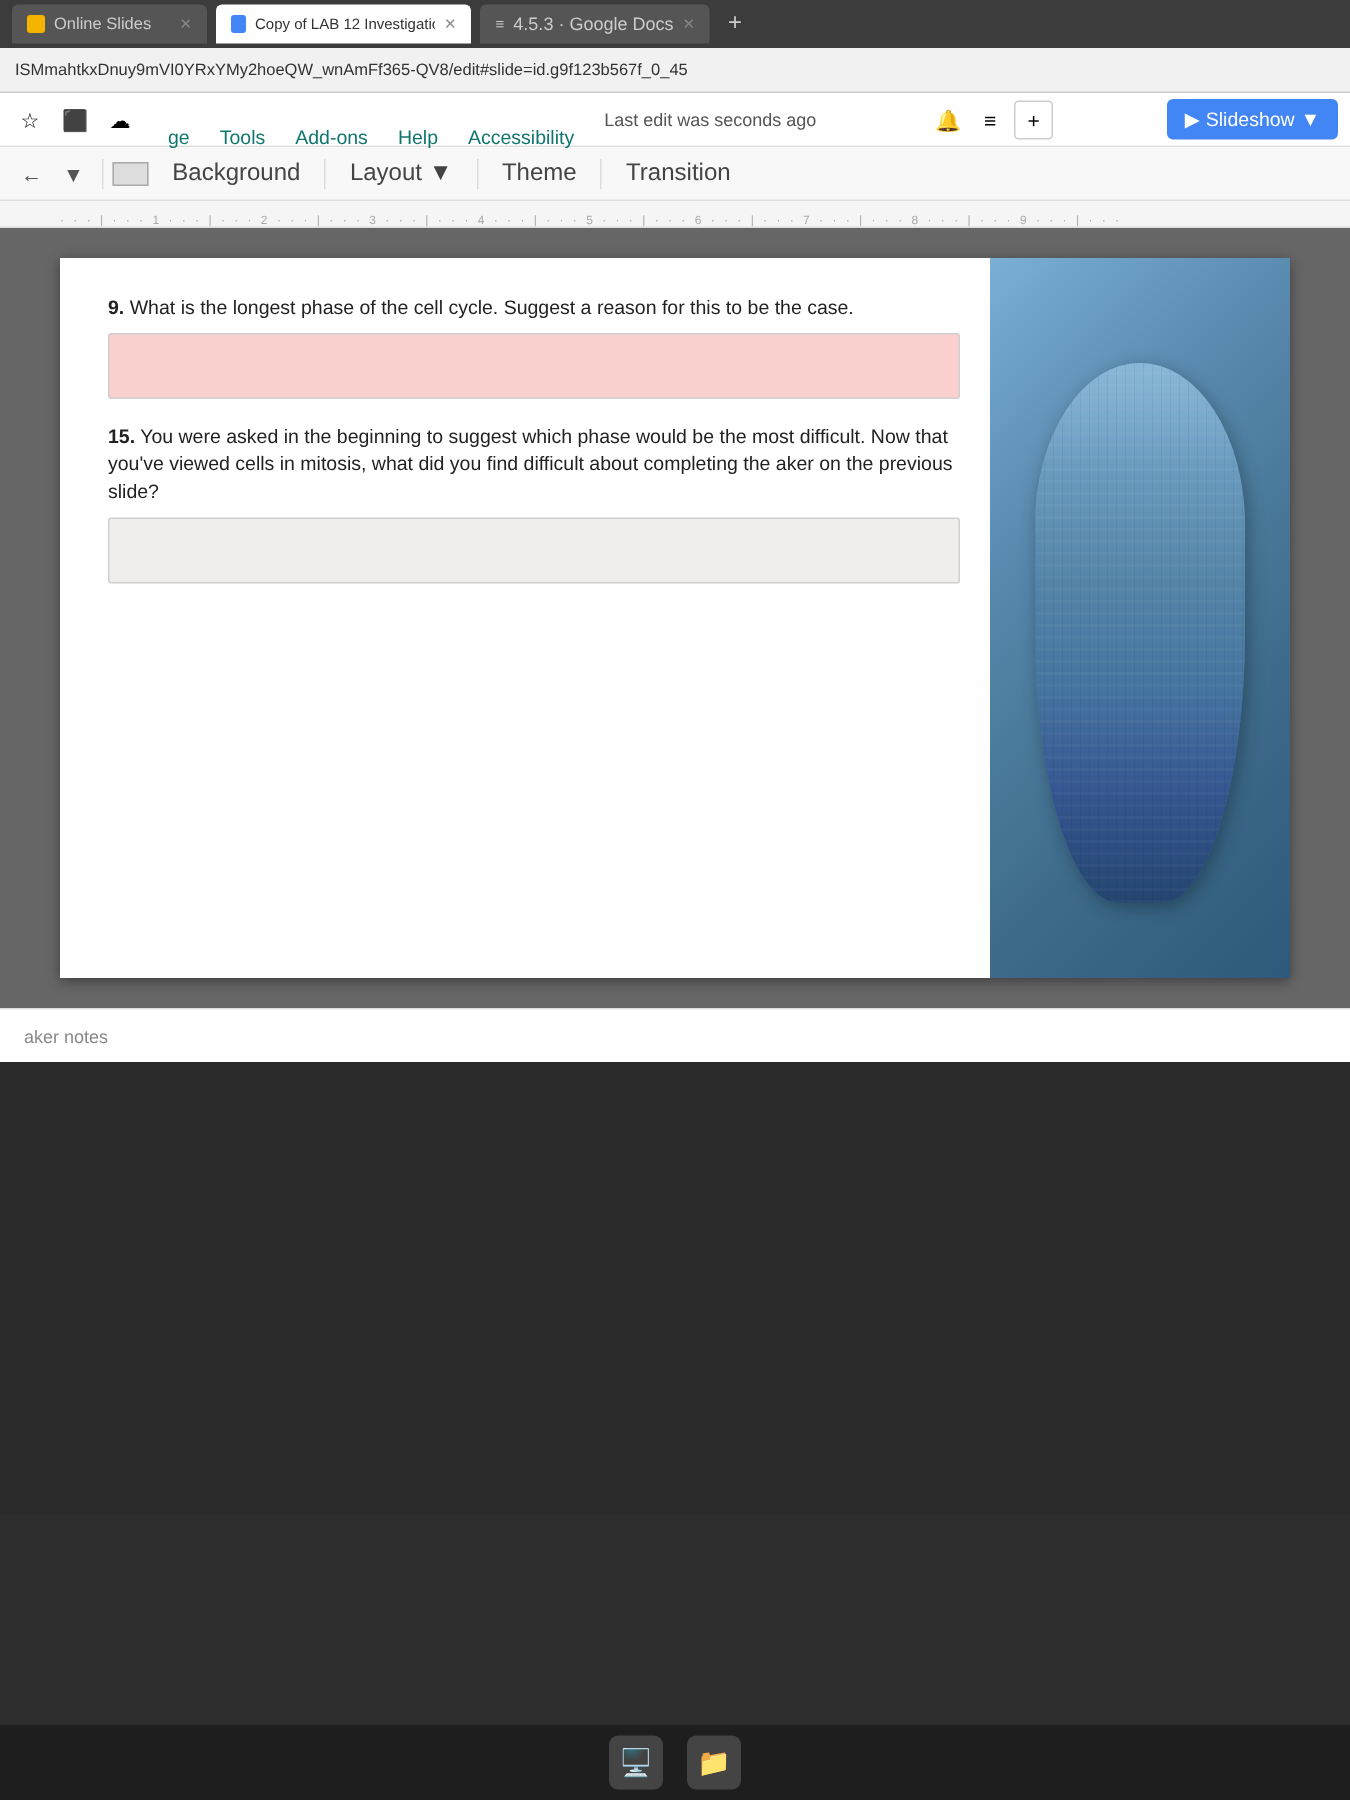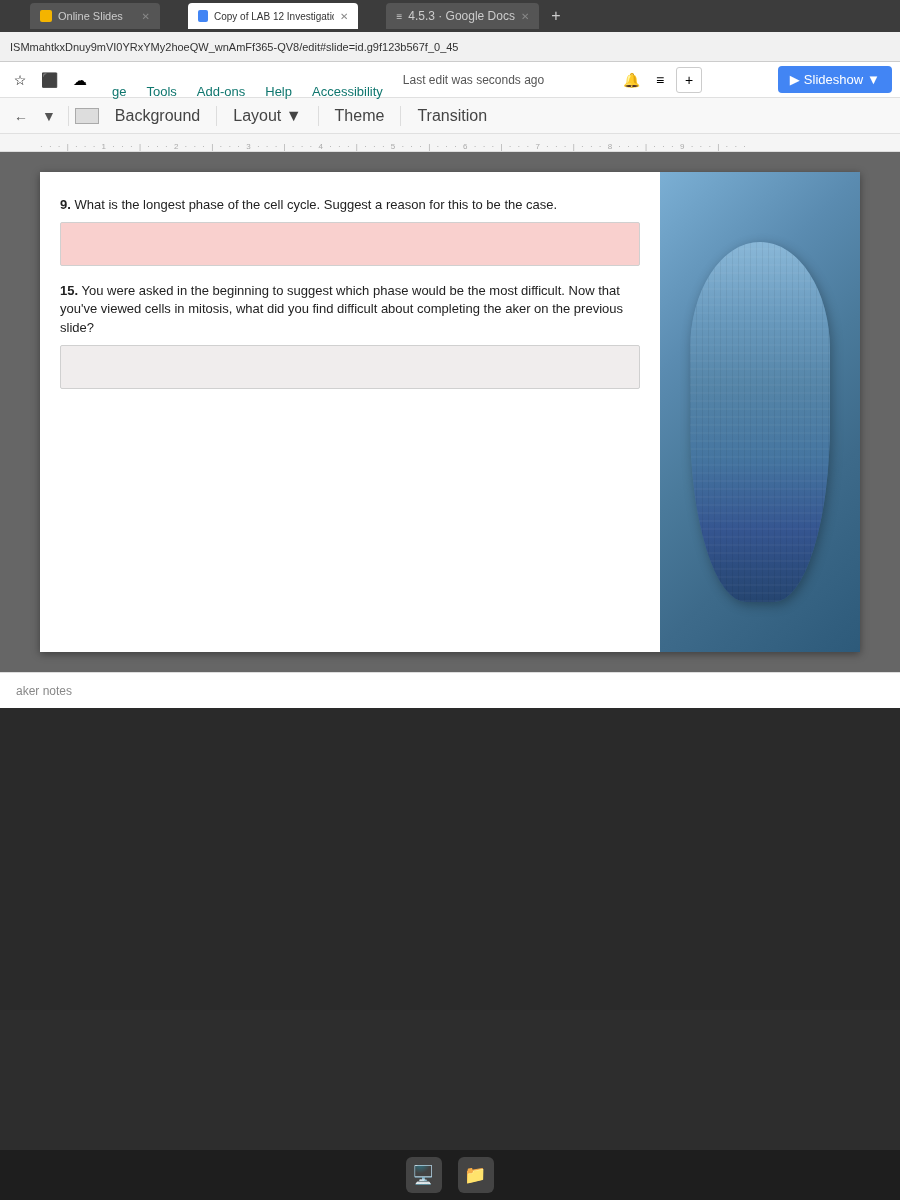--- a/index.html
+++ b/index.html
@@ -27,21 +27,20 @@
       background: #fff;
       height: 26px;
       border-radius: 4px 4px 0 0;
       padding: 0 10px;
       display: flex;
       align-items: center;
       font-size: 11px;
       color: #333;
       gap: 6px;
       min-width: 130px;
-      margin-left: 22px;
     }
 
     .tab.inactive {
       background: #555;
       color: #ccc;
     }
 
     .tab-icon {
       width: 12px;
       height: 12px;
@@ -203,20 +202,21 @@
     }
 
     .slide-canvas {
       background: #fff;
       width: 820px;
       min-height: 480px;
       box-shadow: 0 2px 8px rgba(0,0,0,0.4);
       position: relative;
       display: flex;
       flex-direction: row;
+      padding-left: 12px;
     }
 
     .slide-left {
       flex: 1;
       padding: 24px 20px;
     }
 
     .slide-right {
       width: 200px;
       background: #6b8cba;

